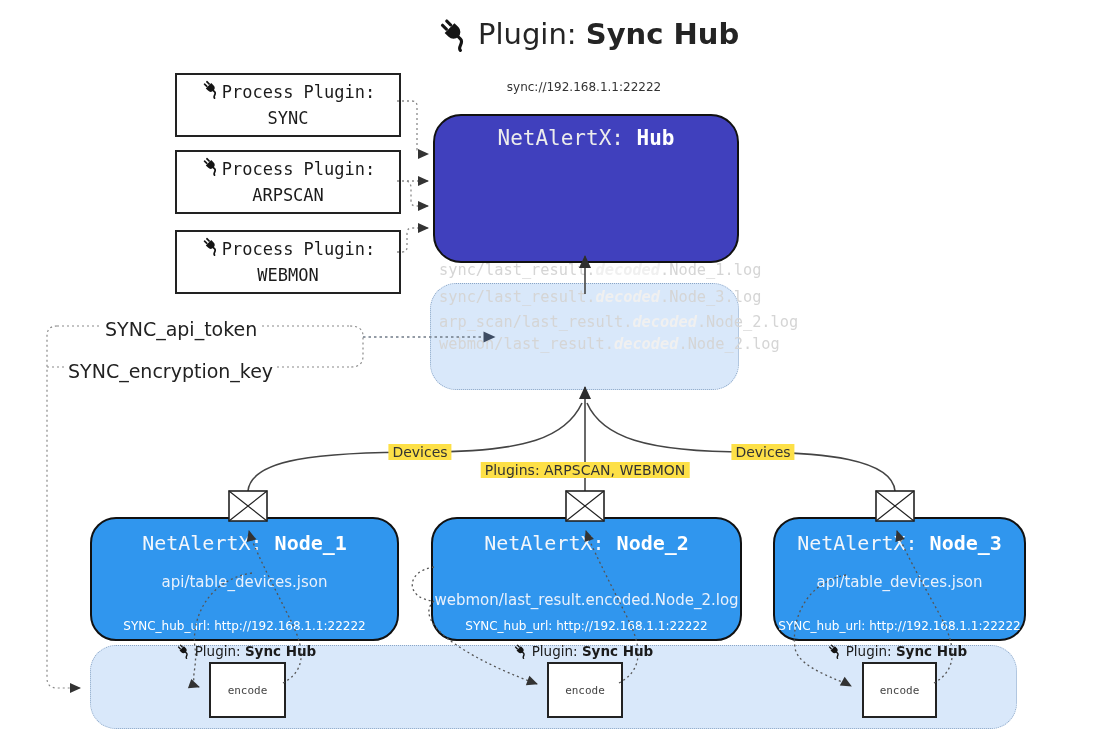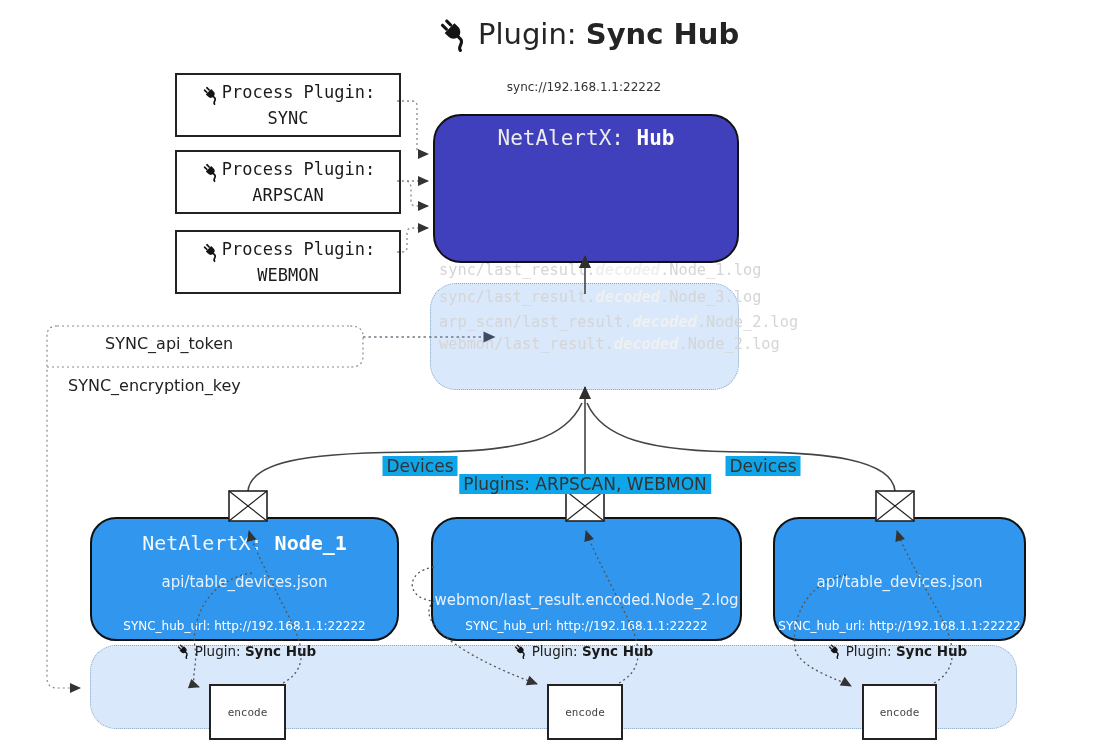--- a/index.html
+++ b/index.html
@@ -14,35 +14,35 @@
   .hub{left:433px;top:114px;width:302px;height:145px;background:var(--hub-fill,#4040bd);
        border:2.5px solid #111;border-radius:28px;z-index:2;}
   .hub-title{left:0;right:0;top:10px;text-align:center;font-size:21px;color:#ececec;z-index:2;}
   .hub-title b{color:#fff;}
   .hub-file{left:4px;right:4px;text-align:center;font-size:15.3px;color:#d5d5d5;height:22px;line-height:22px;white-space:nowrap;}
   .hub-file b{color:#f0f0f0;font-style:italic;}
   .hub-url{left:433px;top:80px;width:302px;text-align:center;font-size:12px;color:#333;}
   .pbox{left:175px;width:222px;height:60px;background:#fff;border:2px solid #222;z-index:2;
         display:flex;flex-direction:column;align-items:center;justify-content:center;
         font-size:17px;color:#1b1b1b;line-height:26px;}
-  .pbox .row{display:flex;align-items:flex-end;gap:1px;}
+  .pbox .row{display:flex;align-items:flex-start;gap:1px;}
   .pbox .plug-svg{width:20px;height:20px;}
   .decode-zone{left:430px;top:283px;width:307px;height:105px;}
   .decode-box{left:505px;top:295px;width:161px;height:83px;background:#fff;border:2px solid #222;
               display:flex;align-items:center;justify-content:center;font-size:18px;color:#2b2b2b;z-index:2;}
-  .overlabel{background:#fff;padding:0 4px;font-size:16px;color:#222;z-index:6;white-space:nowrap;margin-top:16px;}
-  .edge-label{background:#0ea5e9;padding:0 4px;font-size:17px;color:#333;z-index:6;white-space:nowrap;margin-top:12px;}
+  .overlabel{background:#fff;padding:0 4px;font-size:19px;color:#222;z-index:6;white-space:nowrap;}
+  .edge-label{background:#fde047;padding:0 4px;font-size:14px;color:#333;z-index:6;white-space:nowrap;}
   .node{top:517px;height:120px;background:var(--node-fill,#3096ee);border:2.5px solid #111;
         border-radius:26px;z-index:2;}
   .node-title{left:0;right:0;top:12px;text-align:center;font-size:20px;color:#f2f6fb;white-space:nowrap;}
   .node-title b{color:#fff;}
   .node-file{left:0;right:0;text-align:center;font-size:15px;color:#e9f1fc;height:22px;line-height:22px;white-space:nowrap;}
   .node-url{left:0;right:0;top:100px;text-align:center;font-size:12px;color:#fff;white-space:nowrap;}
   .band{left:90px;top:645px;width:925px;height:82px;}
-  .encode-box{top:684px;height:52px;background:#fff;border:2px solid #222;z-index:2;
+  .encode-box{top:662px;height:52px;background:#fff;border:2px solid #222;z-index:2;
               display:flex;align-items:center;justify-content:center;font-size:11px;color:#444;}
   .band-label{top:643px;display:flex;align-items:center;gap:3px;font-size:13.5px;color:#1b1b1b;z-index:6;
               transform:translateX(-50%);white-space:nowrap;}
   .band-label .plug-svg{width:16px;height:16px;}
   svg.wires{position:absolute;left:0;top:0;width:1117px;height:754px;z-index:5;pointer-events:none;}
 </style>
 </head>
 <body>
 
 <div class="canvas">
@@ -106,24 +106,26 @@
     <div>WEBMON</div>
   </div>
 
 
   <div class="abs node" style="left:90px;width:305px">
     <div class="abs node-title mono"><span>NetAlertX: </span><b>Node_1</b></div>
     <div class="abs node-file" style="top:52px">api/table_devices.json</div>
     <div class="abs node-url">SYNC_hub_url: http://192.168.1.1:22222</div>
   </div>
   <div class="abs node" style="left:431px;width:307px">
+    <div class="abs node-title mono"><span>NetAlertX: </span><b>Node_2</b></div>
     <div class="abs node-file" style="top:70px">webmon/last_result.encoded.Node_2.log</div>
     <div class="abs node-url">SYNC_hub_url: http://192.168.1.1:22222</div>
   </div>
   <div class="abs node" style="left:773px;width:249px">
+    <div class="abs node-title mono"><span>NetAlertX: </span><b>Node_3</b></div>
     <div class="abs node-file" style="top:52px">api/table_devices.json</div>
     <div class="abs node-url">SYNC_hub_url: http://192.168.1.1:22222</div>
   </div>
 
   <div class="abs encode-box mono" style="left:209px;width:73px">encode</div>
   <div class="abs encode-box mono" style="left:547px;width:72px">encode</div>
   <div class="abs encode-box mono" style="left:862px;width:71px">encode</div>
 
   <svg class="wires" viewBox="0 0 1117 754">
     <defs>

